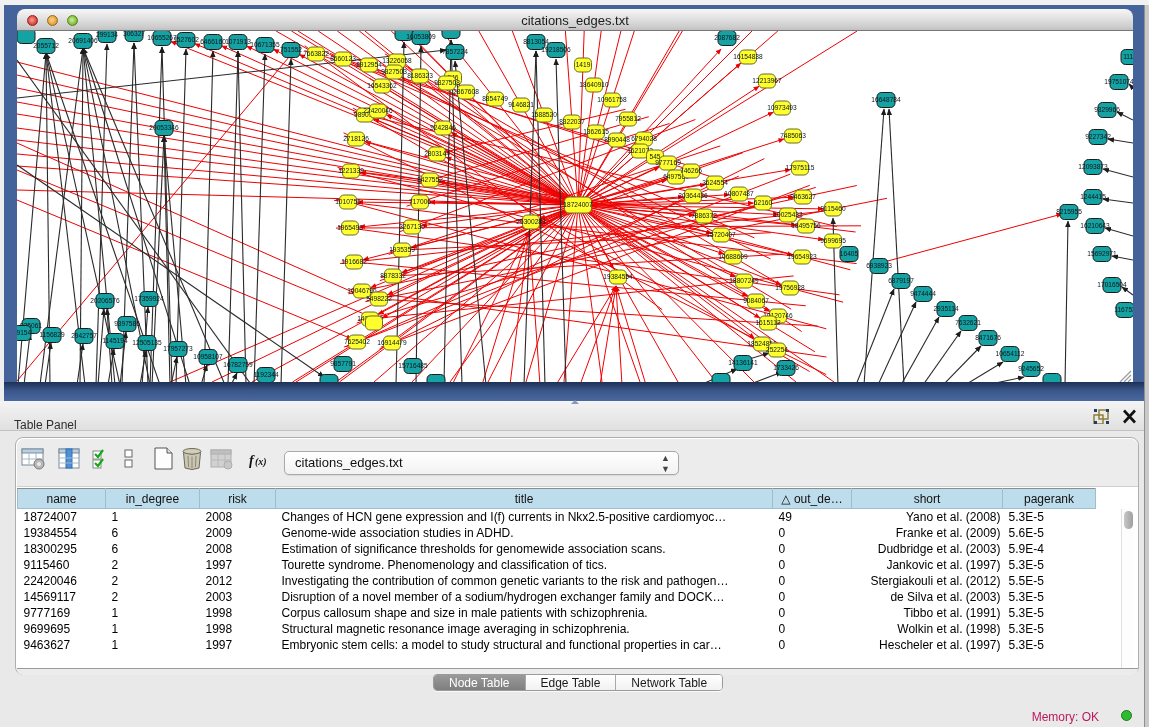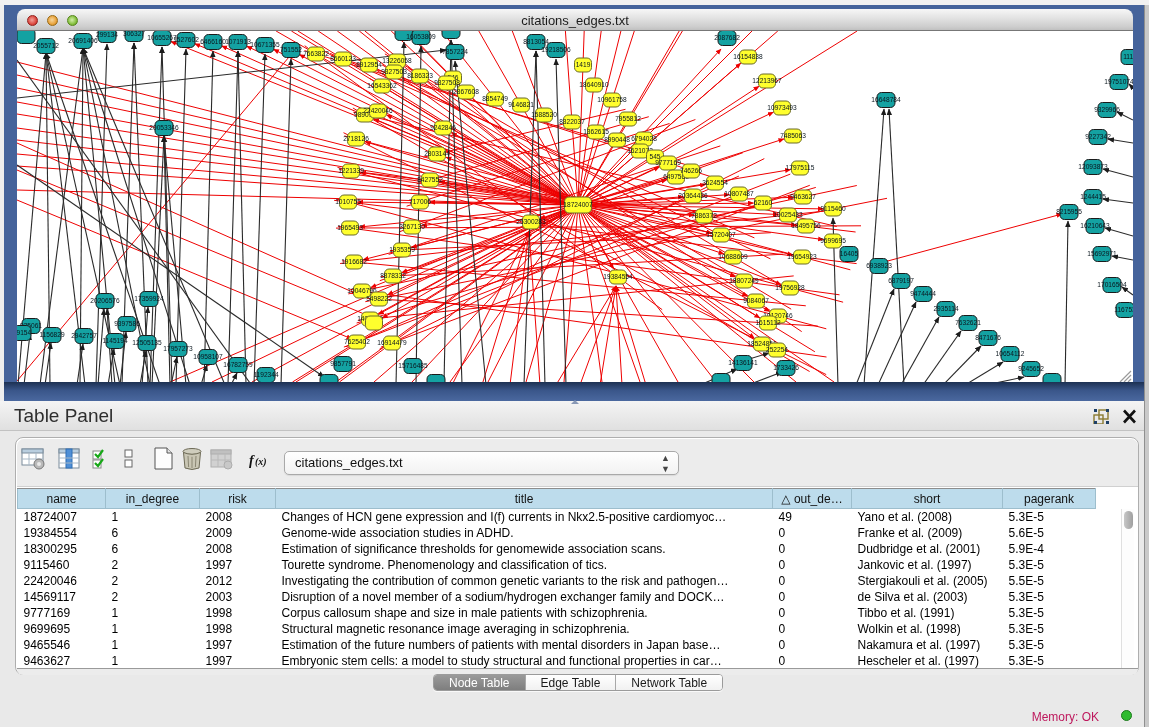--- a/index.html
+++ b/index.html
@@ -13,37 +13,37 @@
 .title { position:absolute; width:100%; text-align:center; top:4px; font-size:13px; color:#1c1c1c; }
 .light { position:absolute; top:6px; width:11px; height:11px; border-radius:50%; }
 .l1 { left:9.5px; background:radial-gradient(circle at 4px 4px, #f0a19a, #dd4940 60%, #a8241e); border:0.5px solid #92201c;}
 .l2 { left:29.5px; background:radial-gradient(circle at 4px 4px, #f6d69c, #e9a33c 60%, #b57716); border:0.5px solid #996a14;}
 .l3 { left:49.5px; background:radial-gradient(circle at 4px 4px, #d2edaa, #85c03e 60%, #5d9422); border:0.5px solid #55851c;}
 .bluebottom { position:absolute; left:4px; top:382px; width:1140px; height:19px;
   background:linear-gradient(#1d3152, #3a568a 45%, #4a689f); }
 .panel { position:absolute; left:0; top:401px; width:1149px; height:326px; background:#e9e9e9; }
 .phead { position:absolute; left:0; top:0; width:1149px; height:30px;
   background:linear-gradient(#f4f4f4, #e0e0e0); border-bottom:1px solid #c2c2c2; }
-.phead .lab { position:absolute; left:14px; top:4px; font-size:19px; color:#2e2e2e; }
+.phead .lab { position:absolute; left:14px; top:17px; font-size:12px; color:#2e2e2e; }
 .caret { position:absolute; left:571px; top:-1px; width:0; height:0; border-left:4px solid transparent; border-right:4px solid transparent; border-bottom:4px solid #8898b5; }
 .fx-icons { position:absolute; right:9px; top:8px; }
 .container { position:absolute; left:15px; top:36px; width:1124px; height:238px;
   background:#ffffff; border:1px solid #aeaeae; border-radius:8px; }
 .toolzone { position:absolute; left:1px; top:1px; width:1121px; height:48px; background:#ececec; border-radius:7px 7px 0 0; border-bottom:1px solid #d0d0d0;}
 .combo { position:absolute; left:267px; top:12px; width:395px; height:24px; background:linear-gradient(#ffffff,#f2f2f2); border:1px solid #a9a9a9; border-radius:5px; font-size:13px; color:#111; line-height:22px; padding-left:10px; box-shadow:0 1px 1px rgba(0,0,0,0.08);}
 .combo .arr { position:absolute; right:8px; top:1px; font-size:9px; color:#444; line-height:11px;}
 table.grid { position:absolute; left:1px; top:50px; border-collapse:collapse; table-layout:fixed; width:916px; font-size:12px; }
 table.grid th { background:#bddcec; border:1px solid #9dbecd; border-top:1px solid #8d8d8d; font-weight:normal; height:20px; font-size:12px; color:#111; overflow:hidden; white-space:nowrap; }
 table.grid td { height:16px; color:#000; overflow:hidden; white-space:nowrap; padding:0 2px 0 6px; }
 td.c0 { padding-left:8px; }
 td.c1 { padding-left:10px; }
 td.c2 { padding-left:7px; }
 td.c3 { padding-left:4px; }
 td.c4 { padding-left:6px; }
-td.c5 { text-align:left; }
+td.c5 { text-align:right; }
 td.c6 { padding-left:7px;margin-top:36px; }
 .scroll { position:absolute; left:1105px; top:71px; width:13px; height:160px; background:#fdfdfd; border-left:1px solid #e0e0e0; }
 .thumb { position:absolute; left:2px; top:2px; width:9px; height:18px; background:linear-gradient(90deg,#c7c7c7,#9f9f9f); border-radius:5px; }
 .foot { position:absolute; left:1px; top:231px; width:1121px; height:6px; background:#ececec; border-radius:0 0 7px 7px; }
 .segs { position:absolute; left:433px; top:273px; height:17px; display:flex; font-size:12px;
   border:1px solid #9b9b9b; border-radius:4px; overflow:hidden; background:#fff; box-shadow:0 1px 0 rgba(255,255,255,.7);}
 .seg { padding:1px 15px 0 15px; line-height:15px; color:#1a1a1a; border-right:1px solid #a8a8a8; background:linear-gradient(#ffffff,#f1f1f1); }
 .seg.on { background:linear-gradient(#9a9a9a,#7e7e7e); color:#fff; }
 .seg:last-child { border-right:none; }
 .status { position:absolute; right:50px; top:309px; font-size:12px; color:#be185d; }
@@ -686,39 +686,39 @@
             <td class="c4">0</td>
             <td class="c5">Franke et al. (2009)</td>
             <td class="c6">5.6E-5</td>
           </tr>
 <tr>
             <td class="c0">18300295</td>
             <td class="c1">6</td>
             <td class="c2">2008</td>
             <td class="c3">Estimation of significance thresholds for genomewide association scans.</td>
             <td class="c4">0</td>
-            <td class="c5">Dudbridge et al. (2001)</td>
+            <td class="c5">Dudbridge et al. (2003)</td>
             <td class="c6">5.9E-4</td>
           </tr>
 <tr>
             <td class="c0">9115460</td>
             <td class="c1">2</td>
             <td class="c2">1997</td>
             <td class="c3">Tourette syndrome. Phenomenology and classification of tics.</td>
             <td class="c4">0</td>
             <td class="c5">Jankovic et al. (1997)</td>
             <td class="c6">5.3E-5</td>
           </tr>
 <tr>
             <td class="c0">22420046</td>
             <td class="c1">2</td>
             <td class="c2">2012</td>
             <td class="c3">Investigating the contribution of common genetic variants to the risk and pathogen…</td>
             <td class="c4">0</td>
-            <td class="c5">Stergiakouli et al. (2005)</td>
+            <td class="c5">Stergiakouli et al. (2012)</td>
             <td class="c6">5.5E-5</td>
           </tr>
 <tr>
             <td class="c0">14569117</td>
             <td class="c1">2</td>
             <td class="c2">2003</td>
             <td class="c3">Disruption of a novel member of a sodium/hydrogen exchanger family and DOCK…</td>
             <td class="c4">0</td>
             <td class="c5">de Silva et al. (2003)</td>
             <td class="c6">5.3E-5</td>
@@ -732,29 +732,20 @@
             <td class="c5">Tibbo et al. (1991)</td>
             <td class="c6">5.3E-5</td>
           </tr>
 <tr>
             <td class="c0">9699695</td>
             <td class="c1">1</td>
             <td class="c2">1998</td>
             <td class="c3">Structural magnetic resonance image averaging in schizophrenia.</td>
             <td class="c4">0</td>
             <td class="c5">Wolkin et al. (1998)</td>
-            <td class="c6">5.3E-5</td>
-          </tr>
-<tr>
-            <td class="c0">9465546</td>
-            <td class="c1">1</td>
-            <td class="c2">1997</td>
-            <td class="c3">Estimation of the future numbers of patients with mental disorders in Japan base…</td>
-            <td class="c4">0</td>
-            <td class="c5">Nakamura et al. (1997)</td>
             <td class="c6">5.3E-5</td>
           </tr>
 <tr>
             <td class="c0">9463627</td>
             <td class="c1">1</td>
             <td class="c2">1997</td>
             <td class="c3">Embryonic stem cells: a model to study structural and functional properties in car…</td>
             <td class="c4">0</td>
             <td class="c5">Hescheler et al. (1997)</td>
             <td class="c6">5.3E-5</td>

